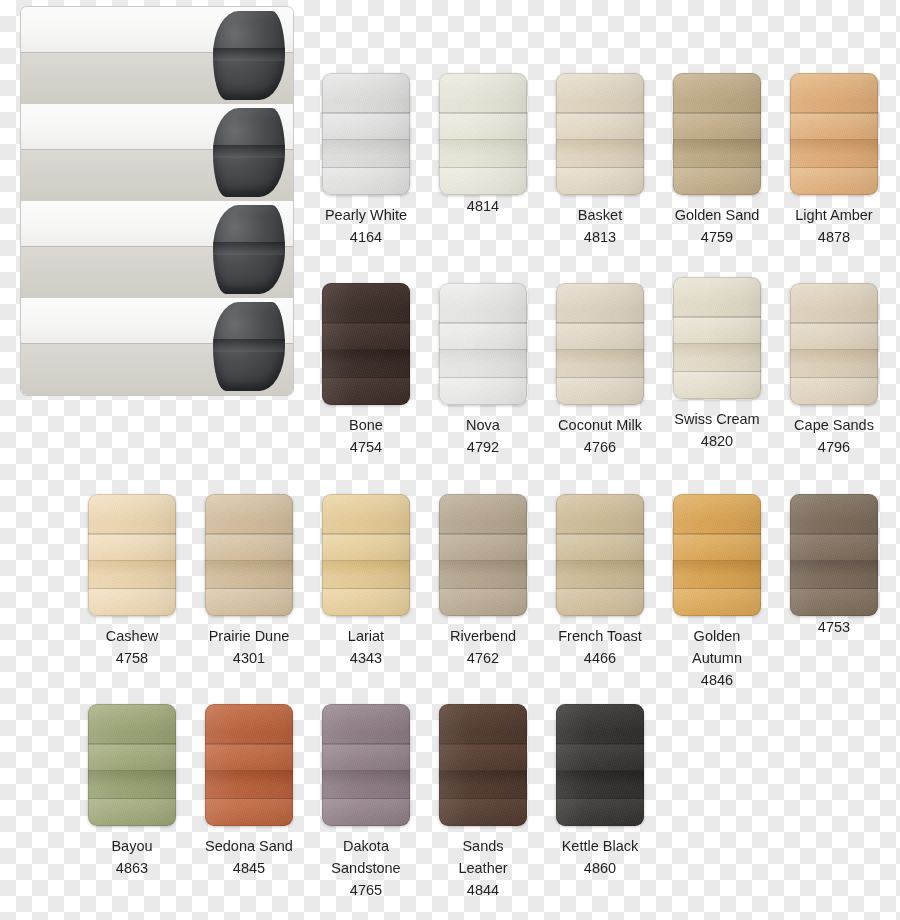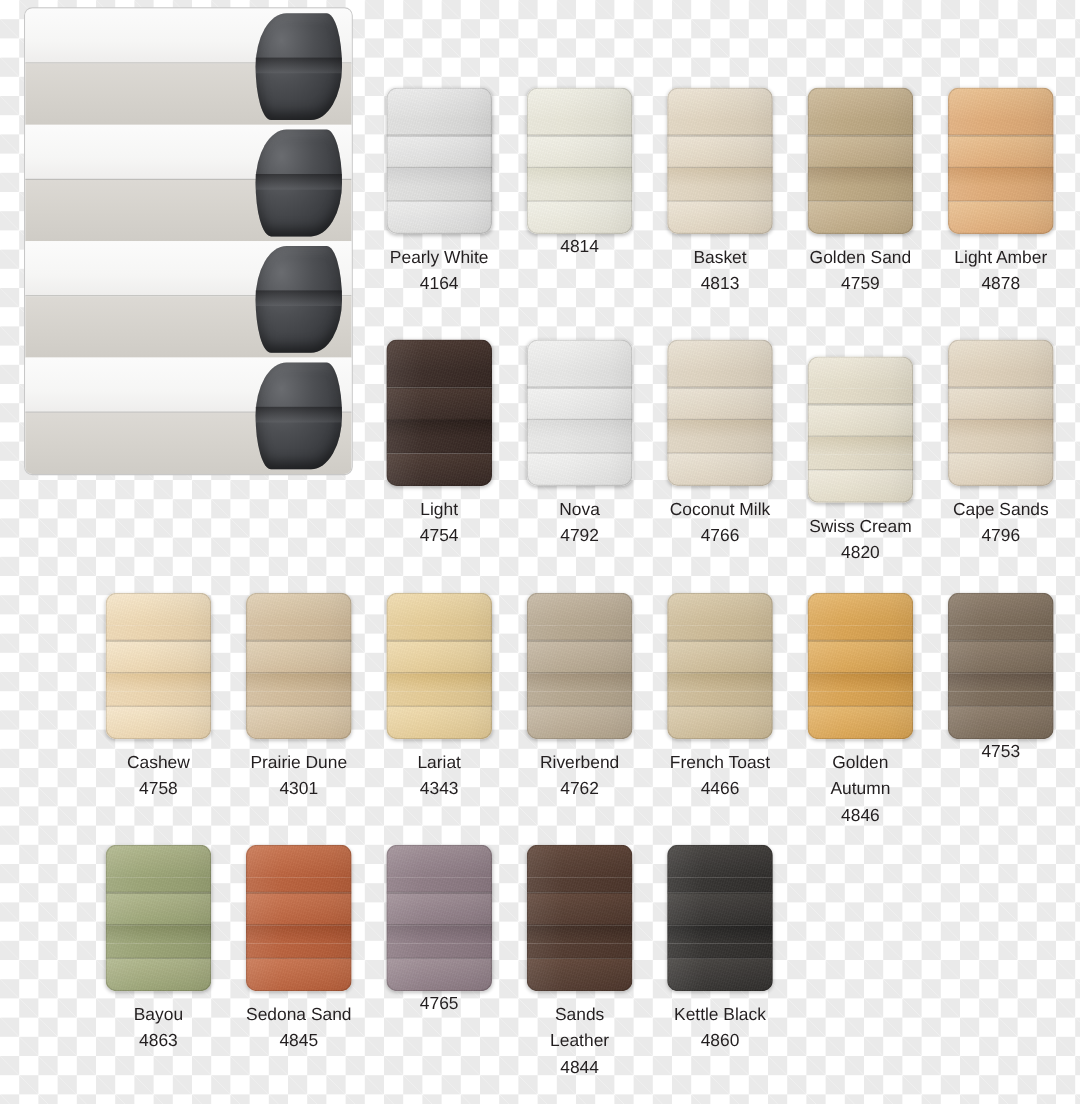--- a/index.html
+++ b/index.html
@@ -306,21 +306,21 @@
           <div class="band" style="top: 55%; height: 12%; background: linear-gradient(rgb(43, 31, 27), rgb(58, 43, 38));"></div>
           <div class="band" style="top: 67%; height: 11%; background: linear-gradient(rgb(58, 43, 38), rgb(58, 43, 38));"></div>
           <div class="band" style="top: 78%; height: 22%; background: linear-gradient(rgb(74, 56, 49), rgb(58, 43, 38));"></div>
           <div class="band" style="top: 32%; height: 1.5px; background: rgba(0, 0, 0, 0.16);"></div>
           <div class="band" style="top: 54%; height: 1.5px; background: rgba(0, 0, 0, 0.16);"></div>
           <div class="band" style="top: 77%; height: 1.5px; background: rgba(0, 0, 0, 0.16);"></div>
           <div class="grain"></div>
           <div class="sheen"></div>
           <div class="rim"></div>
         </div>
-        <div class="swatch-label">Light</div>
+        <div class="swatch-label">Bone</div>
         <div class="swatch-code">4754</div>
       </div>
       <div class="swatch" style="left: 439px; top: 283px;">
         <div class="chip">
           <div class="band" style="top: 0%; height: 22%; background: linear-gradient(rgb(242, 242, 241), rgb(231, 231, 230));"></div>
           <div class="band" style="top: 22%; height: 11%; background: linear-gradient(rgb(231, 231, 230), rgb(231, 231, 230));"></div>
           <div class="band" style="top: 33%; height: 22%; background: linear-gradient(rgb(242, 242, 241), rgb(231, 231, 230));"></div>
           <div class="band" style="top: 55%; height: 12%; background: linear-gradient(rgb(220, 220, 219), rgb(231, 231, 230));"></div>
           <div class="band" style="top: 67%; height: 11%; background: linear-gradient(rgb(231, 231, 230), rgb(231, 231, 230));"></div>
           <div class="band" style="top: 78%; height: 22%; background: linear-gradient(rgb(242, 242, 241), rgb(231, 231, 230));"></div>
@@ -345,21 +345,21 @@
           <div class="band" style="top: 32%; height: 1.5px; background: rgba(0, 0, 0, 0.16);"></div>
           <div class="band" style="top: 54%; height: 1.5px; background: rgba(0, 0, 0, 0.16);"></div>
           <div class="band" style="top: 77%; height: 1.5px; background: rgba(0, 0, 0, 0.16);"></div>
           <div class="grain"></div>
           <div class="sheen"></div>
           <div class="rim"></div>
         </div>
         <div class="swatch-label">Coconut Milk</div>
         <div class="swatch-code">4766</div>
       </div>
-      <div class="swatch" style="left: 673px; top: 297px;">
+      <div class="swatch" style="left: 673px; top: 277px;">
         <div class="chip">
           <div class="band" style="top: 0%; height: 22%; background: linear-gradient(rgb(239, 234, 219), rgb(227, 220, 200));"></div>
           <div class="band" style="top: 22%; height: 11%; background: linear-gradient(rgb(227, 220, 200), rgb(227, 220, 200));"></div>
           <div class="band" style="top: 33%; height: 22%; background: linear-gradient(rgb(239, 234, 219), rgb(227, 220, 200));"></div>
           <div class="band" style="top: 55%; height: 12%; background: linear-gradient(rgb(213, 203, 178), rgb(227, 220, 200));"></div>
           <div class="band" style="top: 67%; height: 11%; background: linear-gradient(rgb(227, 220, 200), rgb(227, 220, 200));"></div>
           <div class="band" style="top: 78%; height: 22%; background: linear-gradient(rgb(239, 234, 219), rgb(227, 220, 200));"></div>
           <div class="band" style="top: 32%; height: 1.5px; background: rgba(0, 0, 0, 0.16);"></div>
           <div class="band" style="top: 54%; height: 1.5px; background: rgba(0, 0, 0, 0.16);"></div>
           <div class="band" style="top: 77%; height: 1.5px; background: rgba(0, 0, 0, 0.16);"></div>
@@ -557,20 +557,24 @@
           <div class="band" style="top: 55%; height: 12%; background: linear-gradient(rgb(122, 105, 114), rgb(141, 123, 132));"></div>
           <div class="band" style="top: 67%; height: 11%; background: linear-gradient(rgb(141, 123, 132), rgb(141, 123, 132));"></div>
           <div class="band" style="top: 78%; height: 22%; background: linear-gradient(rgb(160, 143, 151), rgb(141, 123, 132));"></div>
           <div class="band" style="top: 32%; height: 1.5px; background: rgba(0, 0, 0, 0.16);"></div>
           <div class="band" style="top: 54%; height: 1.5px; background: rgba(0, 0, 0, 0.16);"></div>
           <div class="band" style="top: 77%; height: 1.5px; background: rgba(0, 0, 0, 0.16);"></div>
           <div class="grain"></div>
           <div class="sheen"></div>
           <div class="rim"></div>
         </div>
+        <div class="swatch-label">
+          <span>Dakota</span>
+          <span>Sandstone</span>
+        </div>
         <div class="swatch-code">4765</div>
       </div>
       <div class="swatch" style="left: 439px; top: 704px;">
         <div class="chip">
           <div class="band" style="top: 0%; height: 22%; background: linear-gradient(rgb(97, 70, 57), rgb(80, 57, 46));"></div>
           <div class="band" style="top: 22%; height: 11%; background: linear-gradient(rgb(80, 57, 46), rgb(80, 57, 46));"></div>
           <div class="band" style="top: 33%; height: 22%; background: linear-gradient(rgb(97, 70, 57), rgb(80, 57, 46));"></div>
           <div class="band" style="top: 55%; height: 12%; background: linear-gradient(rgb(63, 44, 35), rgb(80, 57, 46));"></div>
           <div class="band" style="top: 67%; height: 11%; background: linear-gradient(rgb(80, 57, 46), rgb(80, 57, 46));"></div>
           <div class="band" style="top: 78%; height: 22%; background: linear-gradient(rgb(97, 70, 57), rgb(80, 57, 46));"></div>

